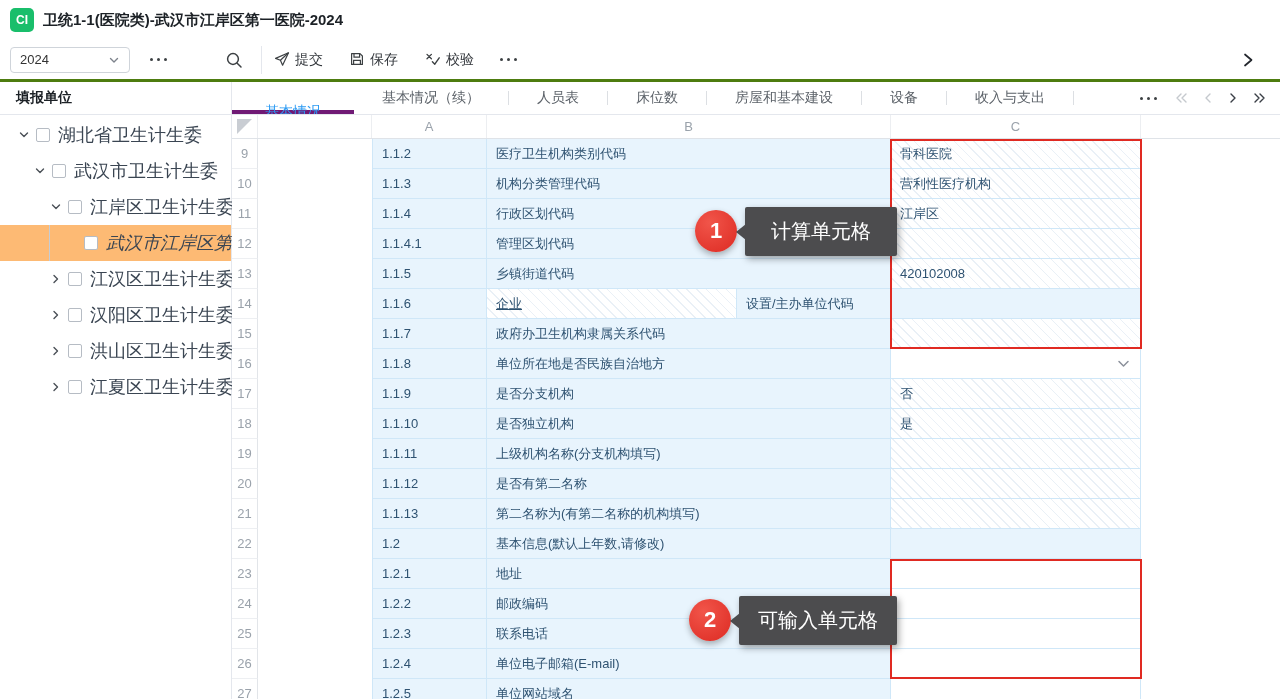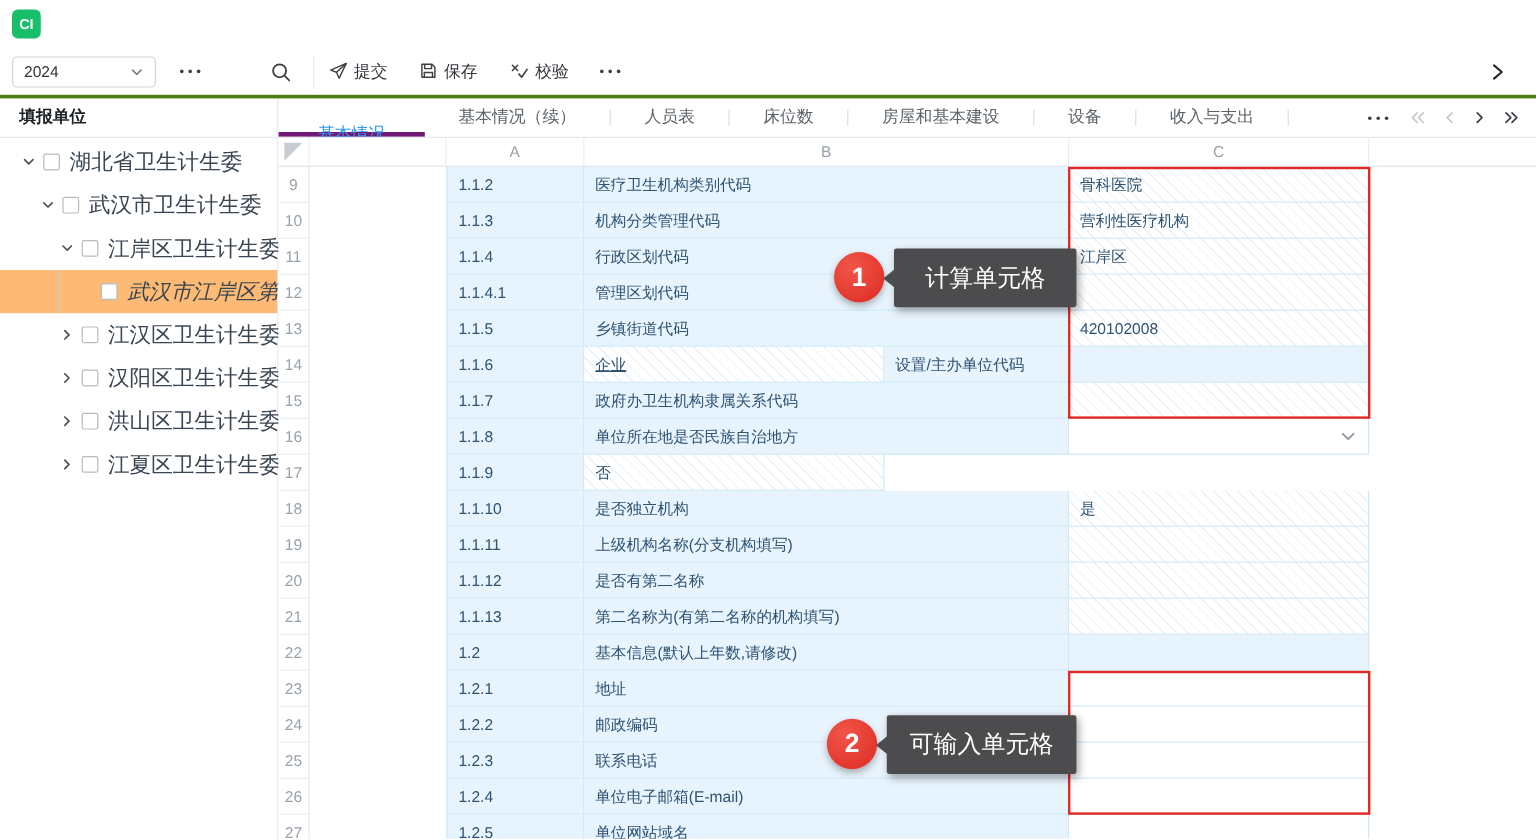--- a/index.html
+++ b/index.html
@@ -104,20 +104,21 @@
   #co2-circle { left:689px; top:599px; }
   #co2-bubble { left:739px; top:596px; width:158px; height:49px; }
 </style>
 </head>
 <body>
 
 <div id="app">
 
   <div class="titlebar">
     <div class="logo">CI</div>
+    <div class="win-title">卫统1-1(医院类)-武汉市江岸区第一医院-2024</div>
   </div>
 
   <div class="toolbar">
     <div class="yearsel">
       <span>2024</span>
       <span class="tb-icon">
         <svg width="12" height="12" viewBox="0 0 12 12" fill="none">
             <path d="M2.5 4.5 L6 8 L9.5 4.5" stroke="#7d838c" stroke-width="1.4" stroke-linecap="round" stroke-linejoin="round"></path>
           </svg>
       </span>
@@ -408,20 +409,21 @@
                     <path d="M2 2 L6.5 6.5 L11 2" stroke="currentColor" stroke-width="1.5" stroke-linecap="round" stroke-linejoin="round"></path>
                   </svg>
                 </span>
               </div>
               <div class="fill"></div>
             </div>
             <div class="grow">
               <div class="num">17</div>
               <div class="sp"></div>
               <div class="cell ca">1.1.9</div>
+              <div class="cell cbl">是否分支机构</div>
               <div class="cell cc hatch">
                 <span>否</span>
               </div>
               <div class="fill"></div>
             </div>
             <div class="grow">
               <div class="num">18</div>
               <div class="sp"></div>
               <div class="cell ca">1.1.10</div>
               <div class="cell cbl">是否独立机构</div>

